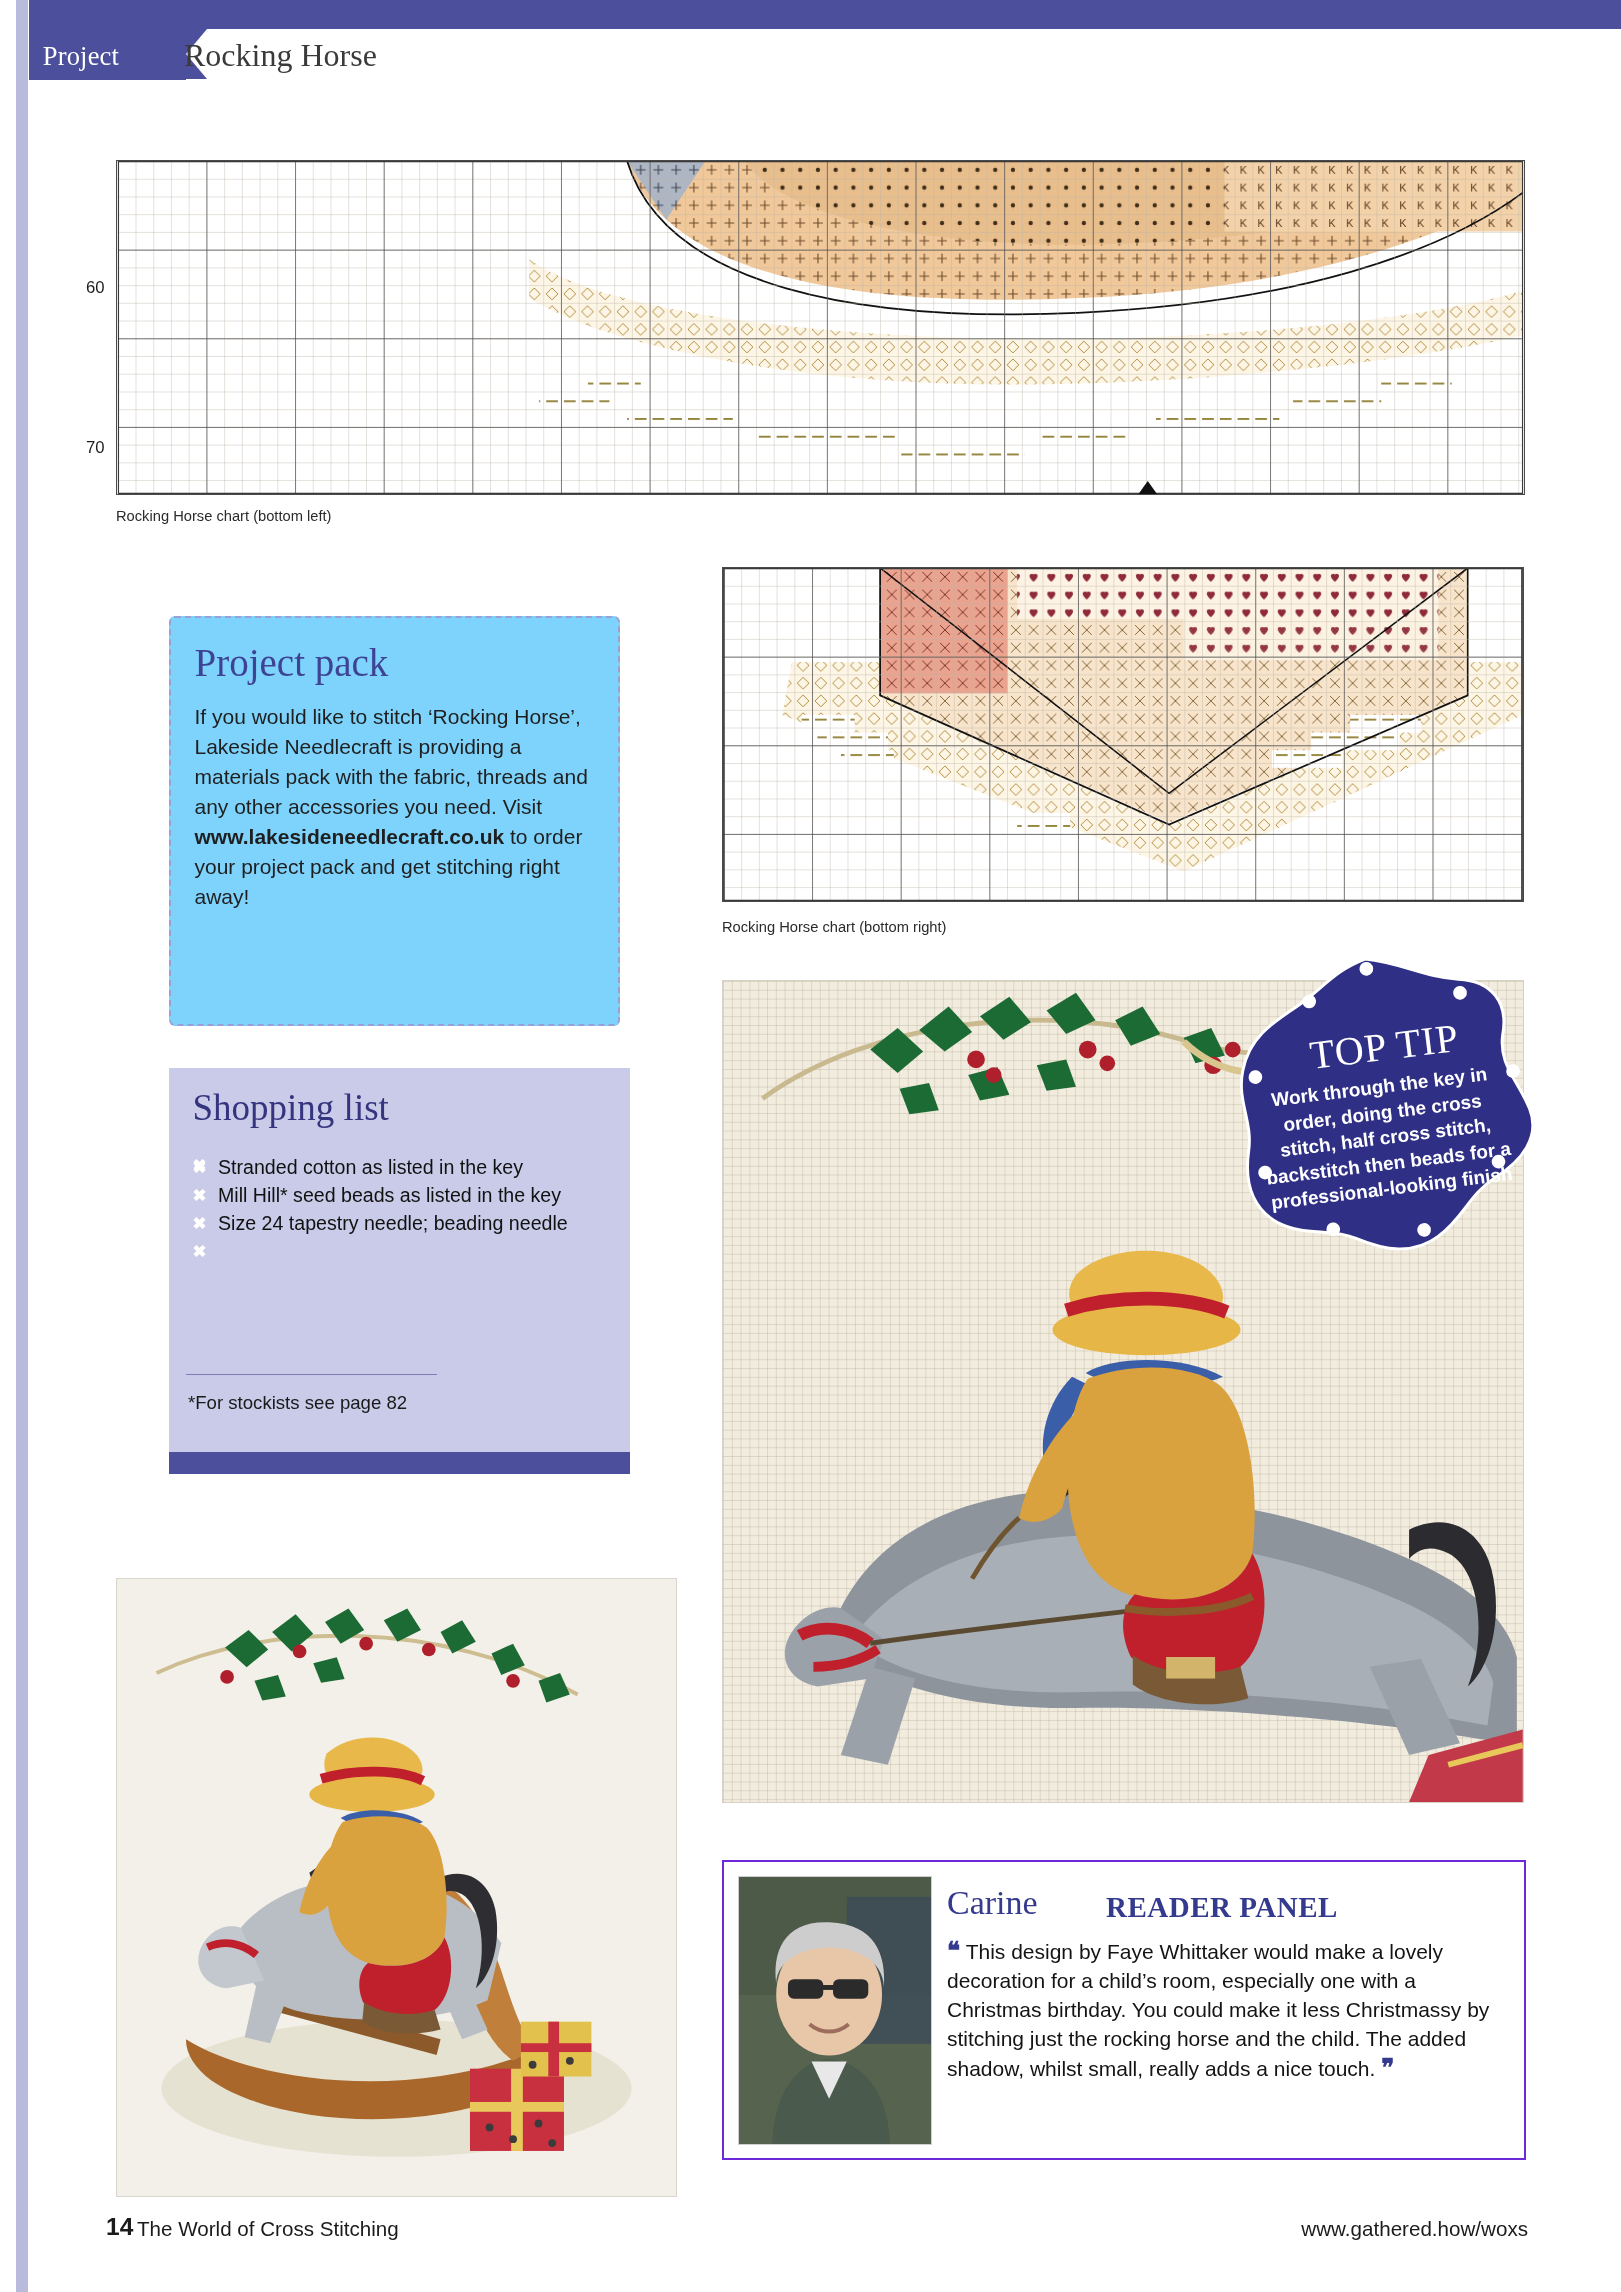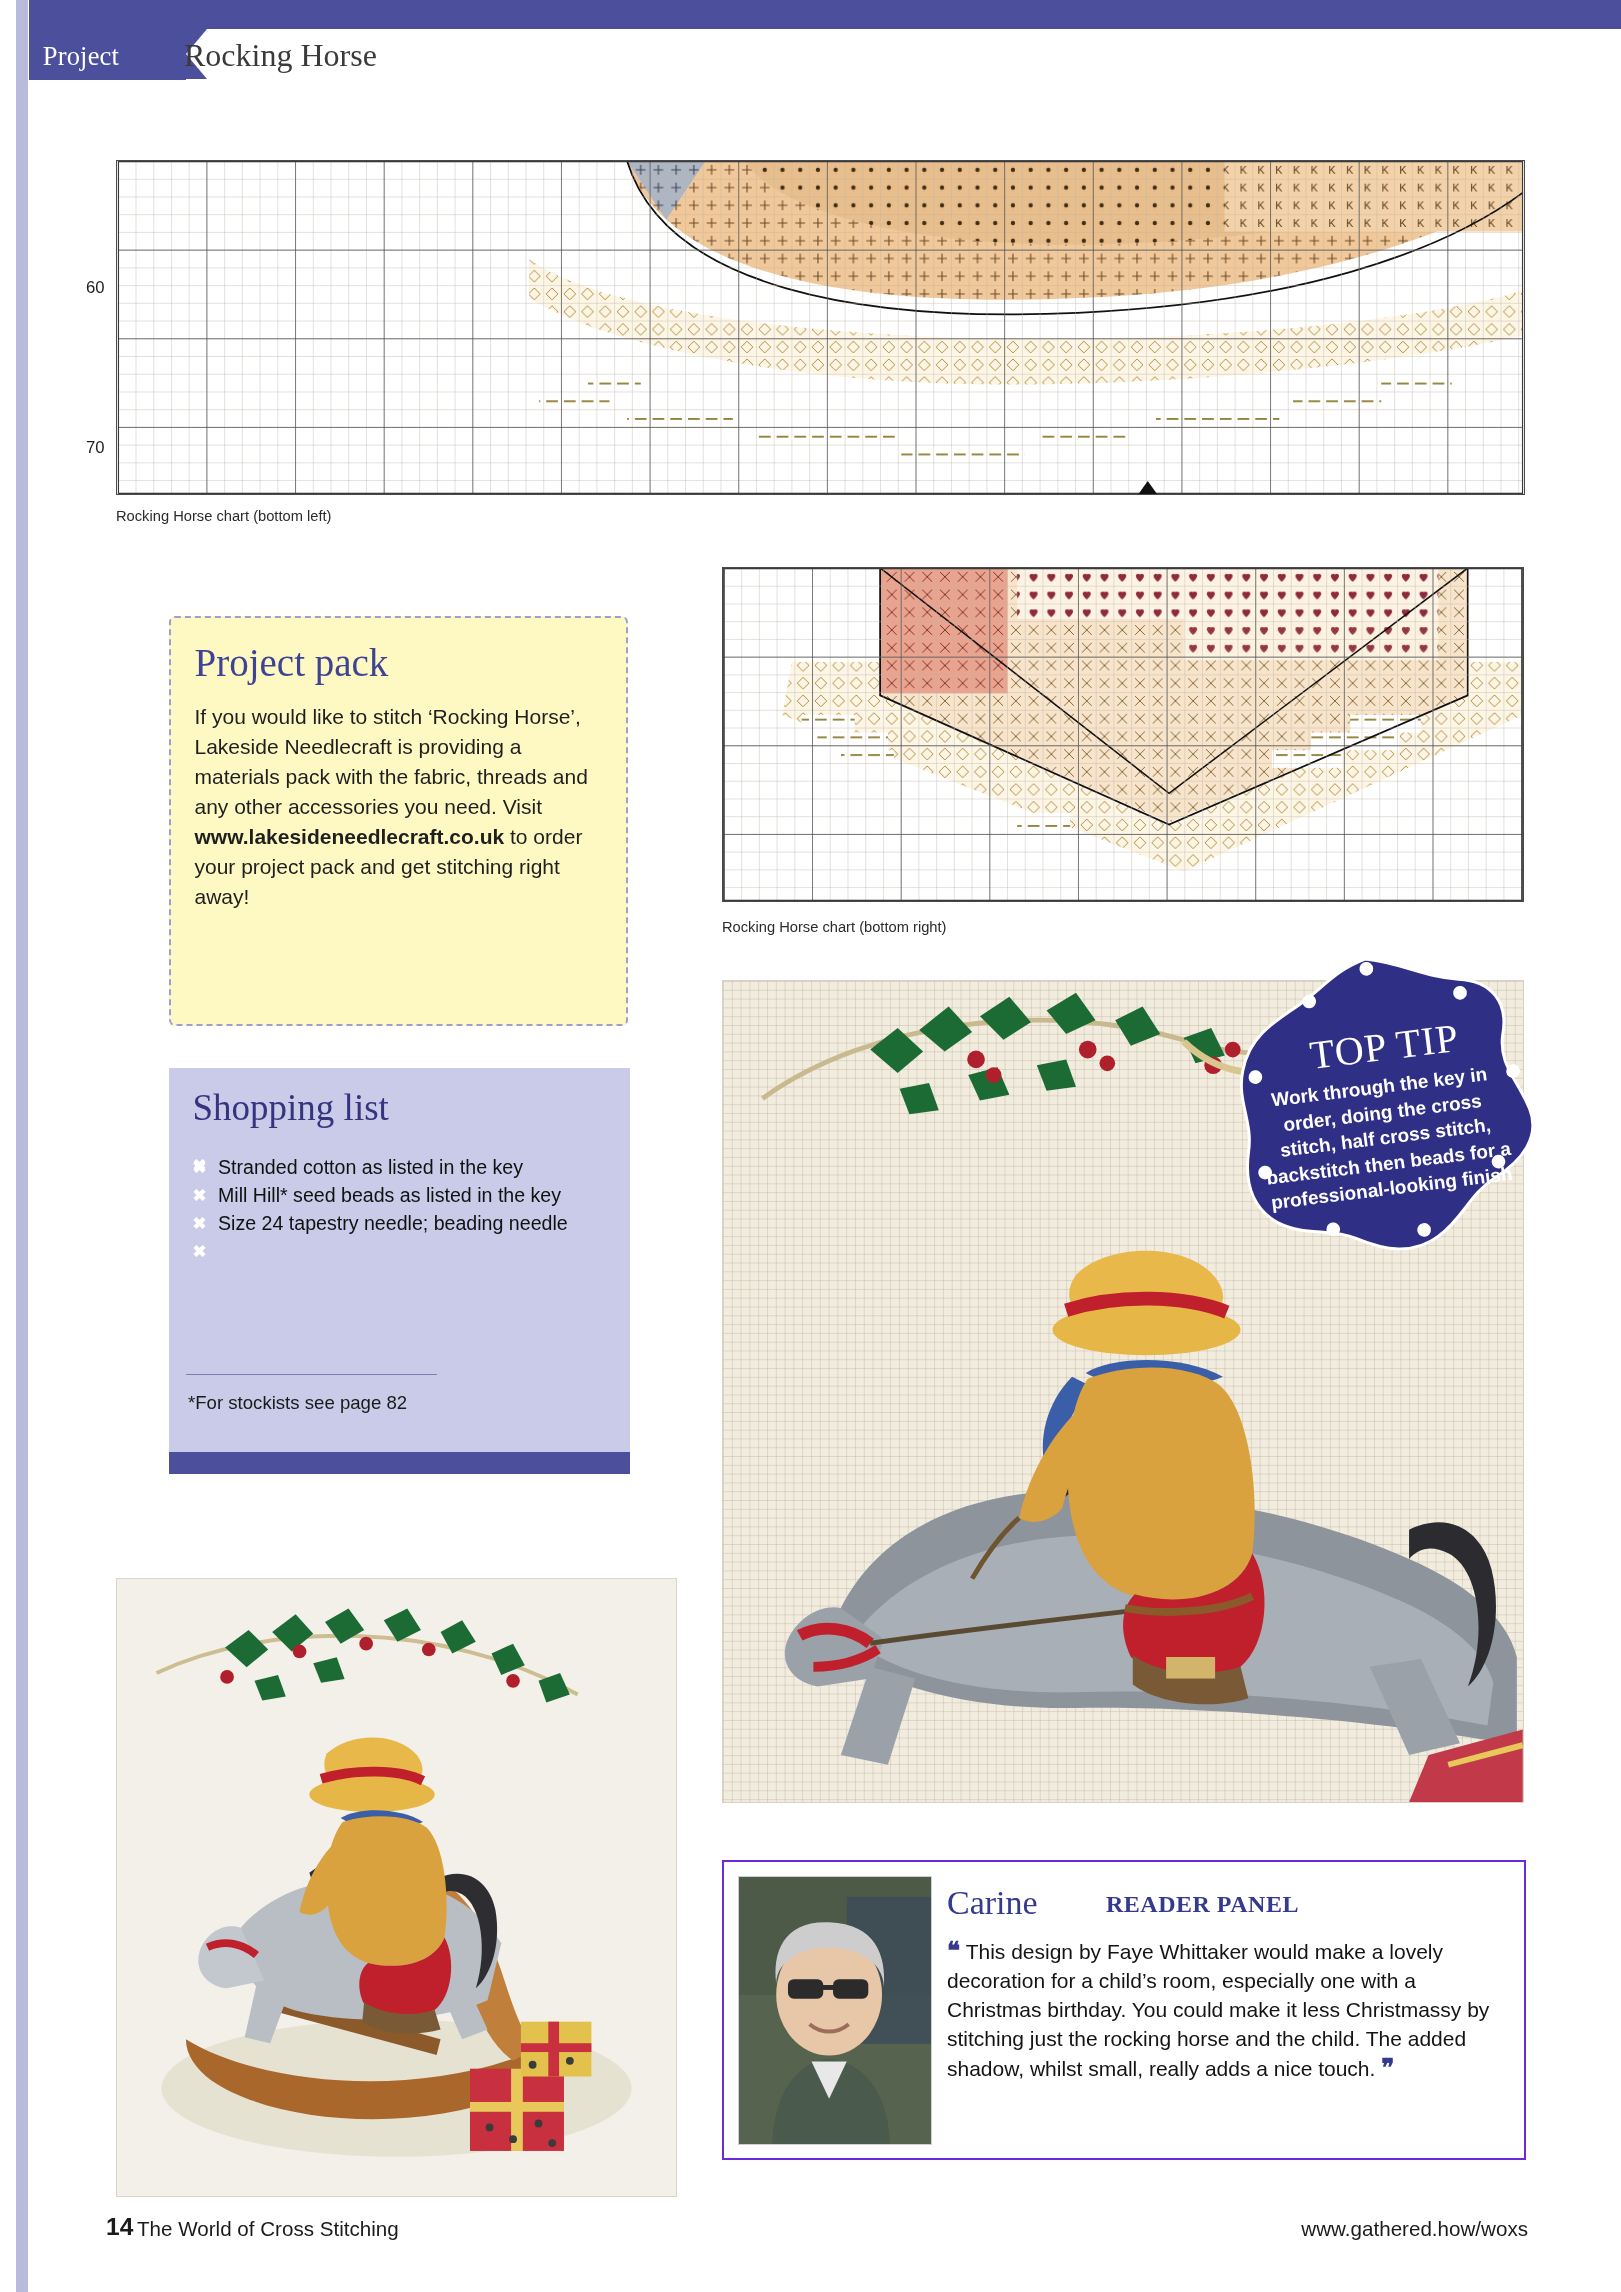--- a/index.html
+++ b/index.html
@@ -102,24 +102,23 @@
     background: #ffffff;
     border: 1px solid #4a4a4a;
     overflow: hidden;
   }
 
   
   .project-pack {
     position: absolute;
     left: 169px; top: 616px;
     width: 447px; height: 406px;
-    background: #fef9c3;
+    background: #7dd3fc;
     border: 2px dashed #9ba0d4;
     border-radius: 5.9px;
-    padding-left: 8px;
   }
   .project-pack h2 {
     margin: 0;
     position: absolute;
     left: 23.5px; top: 21.6px;
     font-size: 39px;
     color: #3f4394;
     font-weight: normal;
     font-family: "Liberation Serif", serif;
   }
@@ -263,21 +262,21 @@
   .reader-name {
     position: absolute;
     left: 223px; top: 21.6px;
     font-size: 34px;
     color: #343a8e;
     font-family: "Liberation Serif", serif;
   }
   .reader-tagline {
     position: absolute;
     left: 382px; top: 29px;
-    font-size: 24px;
+    font-size: 29px;
     letter-spacing: 0.5px;
     color: #343a8e;
     font-weight: bold;
     font-family: "Liberation Serif", serif;
   }
   .reader-quote {
     position: absolute;
     left: 223px; top: 74px;
     width: 549px;
     font-size: 21px;

